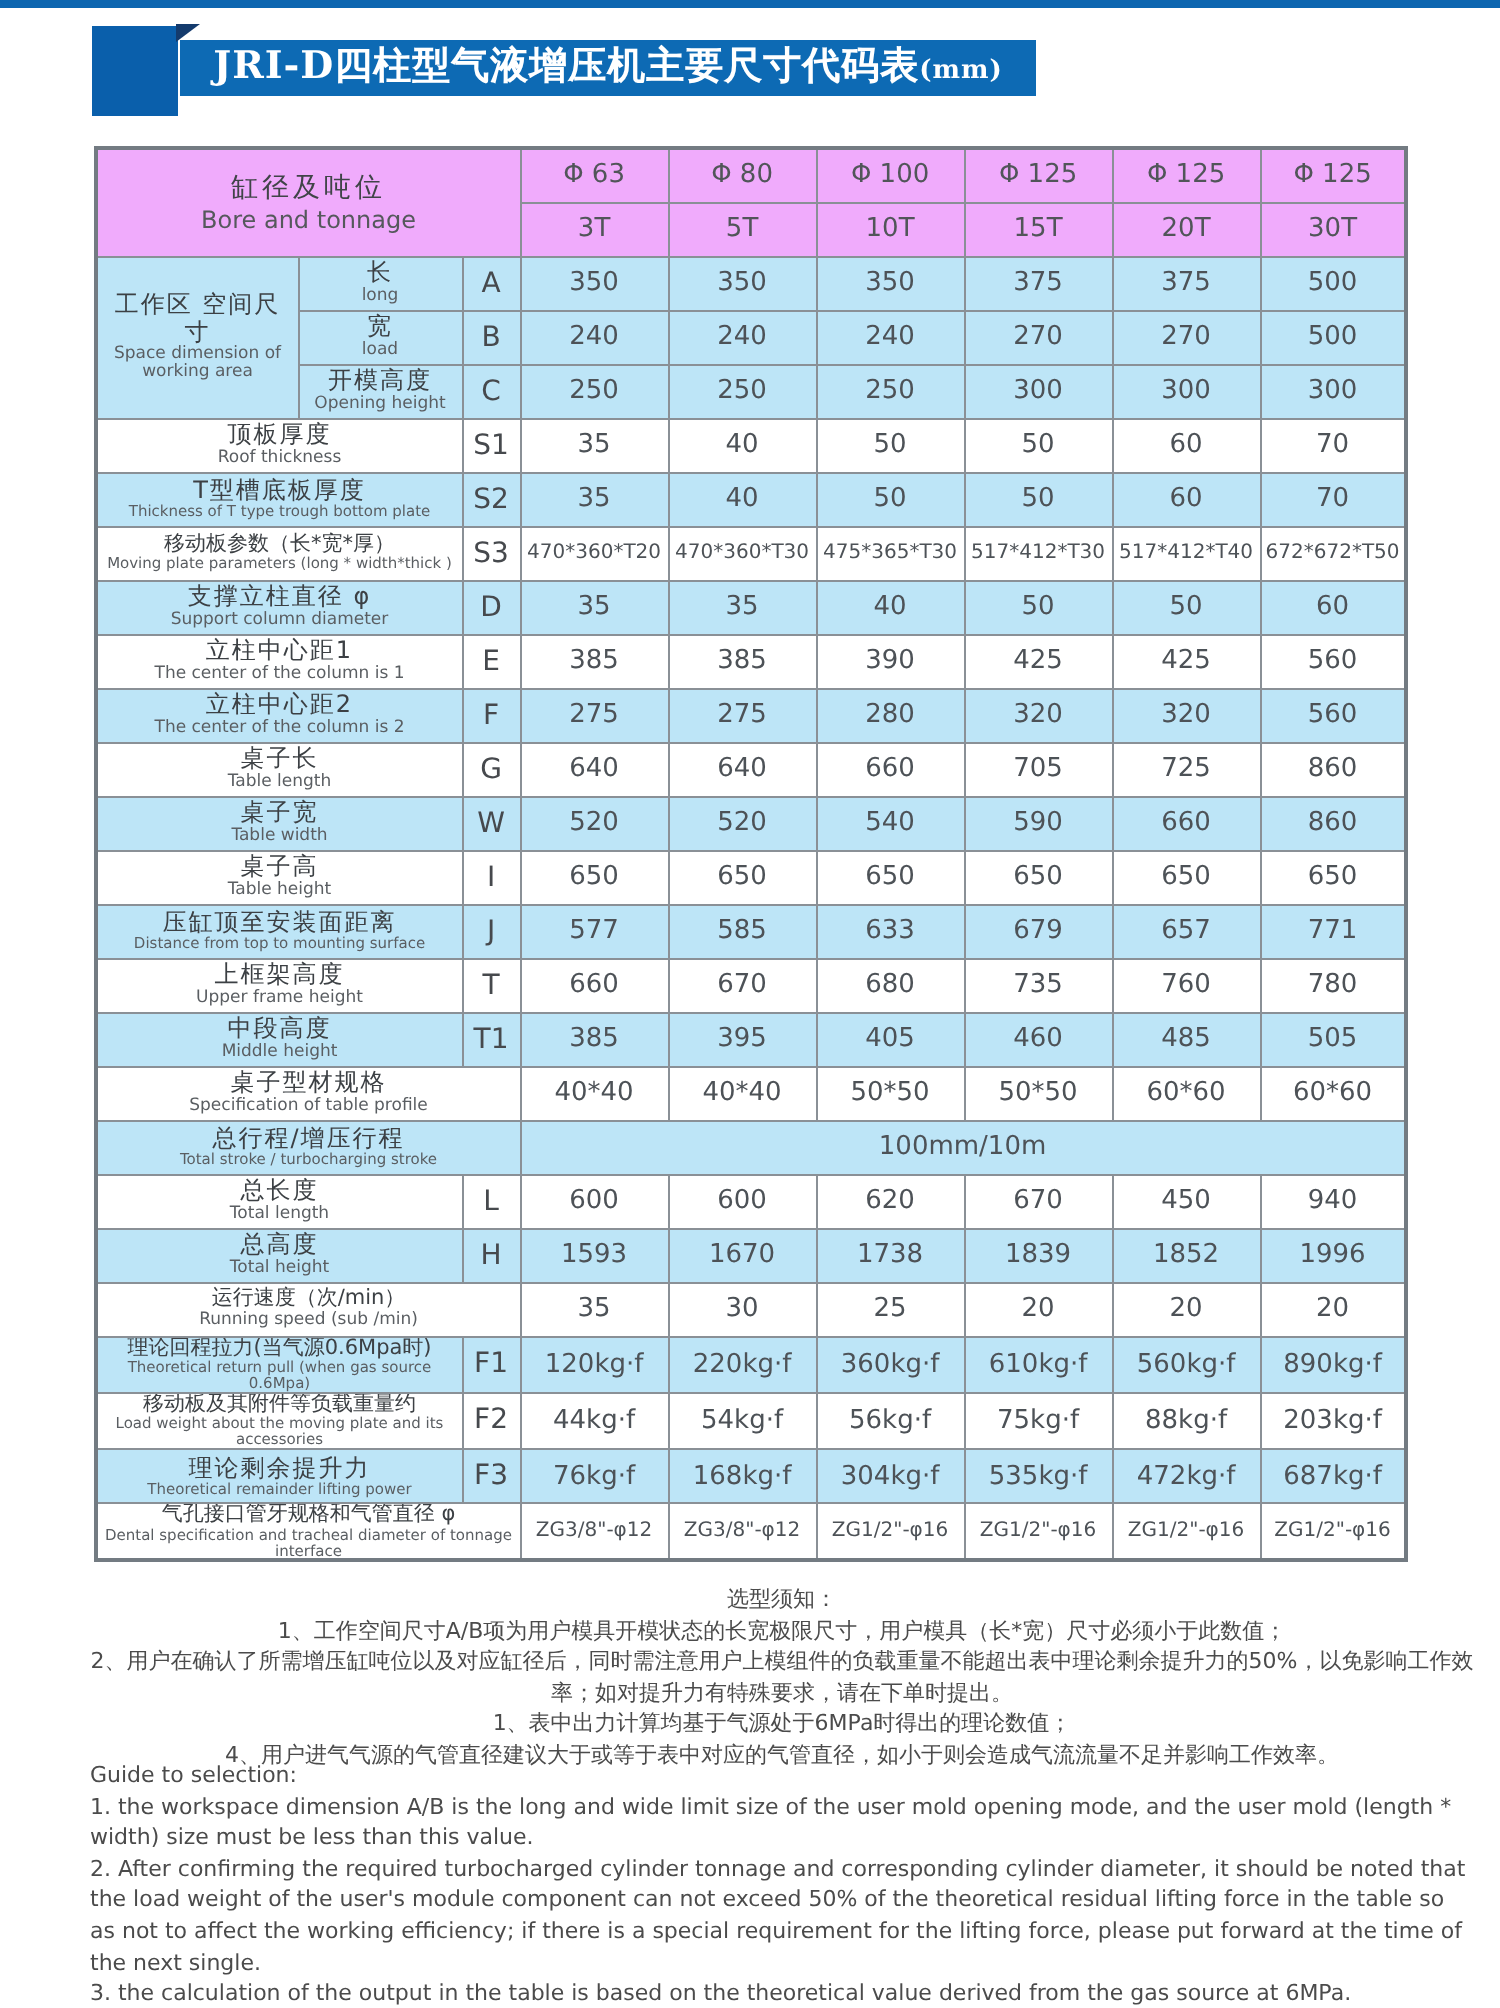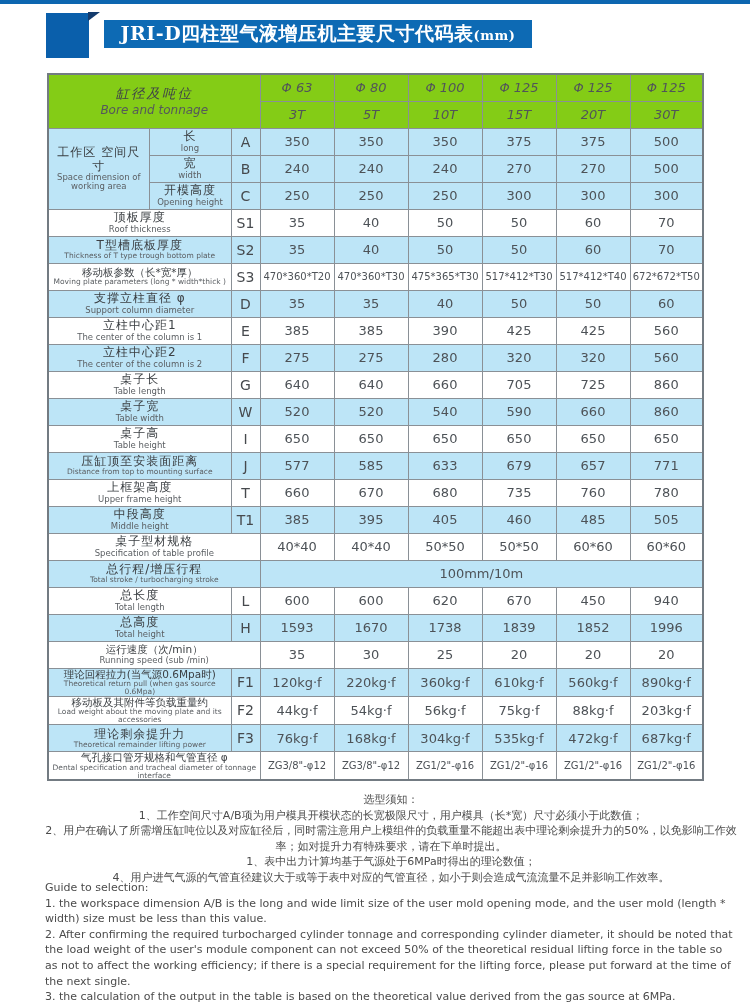--- a/index.html
+++ b/index.html
@@ -4,31 +4,31 @@
 <style>
   * { margin:0; padding:0; box-sizing:border-box; }
   html,body { width:750px; background:#ffffff; font-family:"DejaVu Sans", sans-serif; }
   body { position:relative; min-height:1004px; overflow:hidden; }
 
   .top-strip { position:absolute; left:0; top:0; width:750px; height:4px; background:#0d66b0; }
 
   .blue-square { position:absolute; left:46px; top:13px; width:43px; height:45px; background:#0a5fab; }
   .fold-triangle { position:absolute; left:88px; top:12px; width:0; height:0;
     border-top:9px solid #143b6d; border-right:12px solid transparent; }
-  .banner { position:absolute; left:104px; top:20px; width:428px; background:#0d6ab4; color:#ffffff;
+  .banner { position:absolute; left:90px; top:20px; width:428px; background:#0d6ab4; color:#ffffff;
     font-family:"DejaVu Serif", serif; padding:3px 6px 3px 6px; }
   .banner-title { font-size:19px; font-weight:bold; text-align:center; letter-spacing:0.5px; line-height:1.15; }
   .banner-title .mm { font-size:13px; font-weight:bold; }
   .banner-sub { font-size:11.5px; font-weight:bold; text-align:left; margin-top:2px; letter-spacing:0.2px; }
 
   table.spec { position:absolute; left:47px; top:73px; width:656px; border-collapse:collapse;
     table-layout:fixed; border:2px solid #737b82; }
   td { border:1px solid #8a9096; text-align:center; vertical-align:middle; overflow:hidden;
        padding:0 2px; color:#4d5257; }
-  tr.row-head td { height:27px; background:#84cc16; font-size:13px; color:#515559;font-style:italic; }
+  tr.row-head td { height:27px; background:#f0abfc; font-size:13px; color:#515559; }
   td.corner { background:#ffffff; }
   .corner-zh { font-size:13.5px; color:#404448; letter-spacing:2px; }
   .corner-en { font-size:12px; color:#55585c; }
   tbody td { height:27px; }
   tr.row-blue td { background:#bde5f7; }
   tr.row-white td { background:#ffffff; }
   td.lbl .zh { font-size:12px; color:#3c4044; line-height:1.1; letter-spacing:1px; }
   td.lbl .zh.zh-sm { font-size:10.5px; letter-spacing:0; }
   td.lbl .en { font-size:8.5px; color:#5a5e62; line-height:1.05; }
   td.lbl .en.en-sm { font-size:7.5px; }
@@ -105,21 +105,21 @@
         <td class="val">350</td>
         <td class="val">350</td>
         <td class="val">350</td>
         <td class="val">375</td>
         <td class="val">375</td>
         <td class="val">500</td>
       </tr>
       <tr class="row-blue">
         <td class="lbl" colspan="1">
           <div class="zh">宽</div>
-          <div class="en">width</div>
+          <div class="en">load</div>
         </td>
         <td class="code">B</td>
         <td class="val">240</td>
         <td class="val">240</td>
         <td class="val">240</td>
         <td class="val">270</td>
         <td class="val">270</td>
         <td class="val">500</td>
       </tr>
       <tr class="row-blue">

